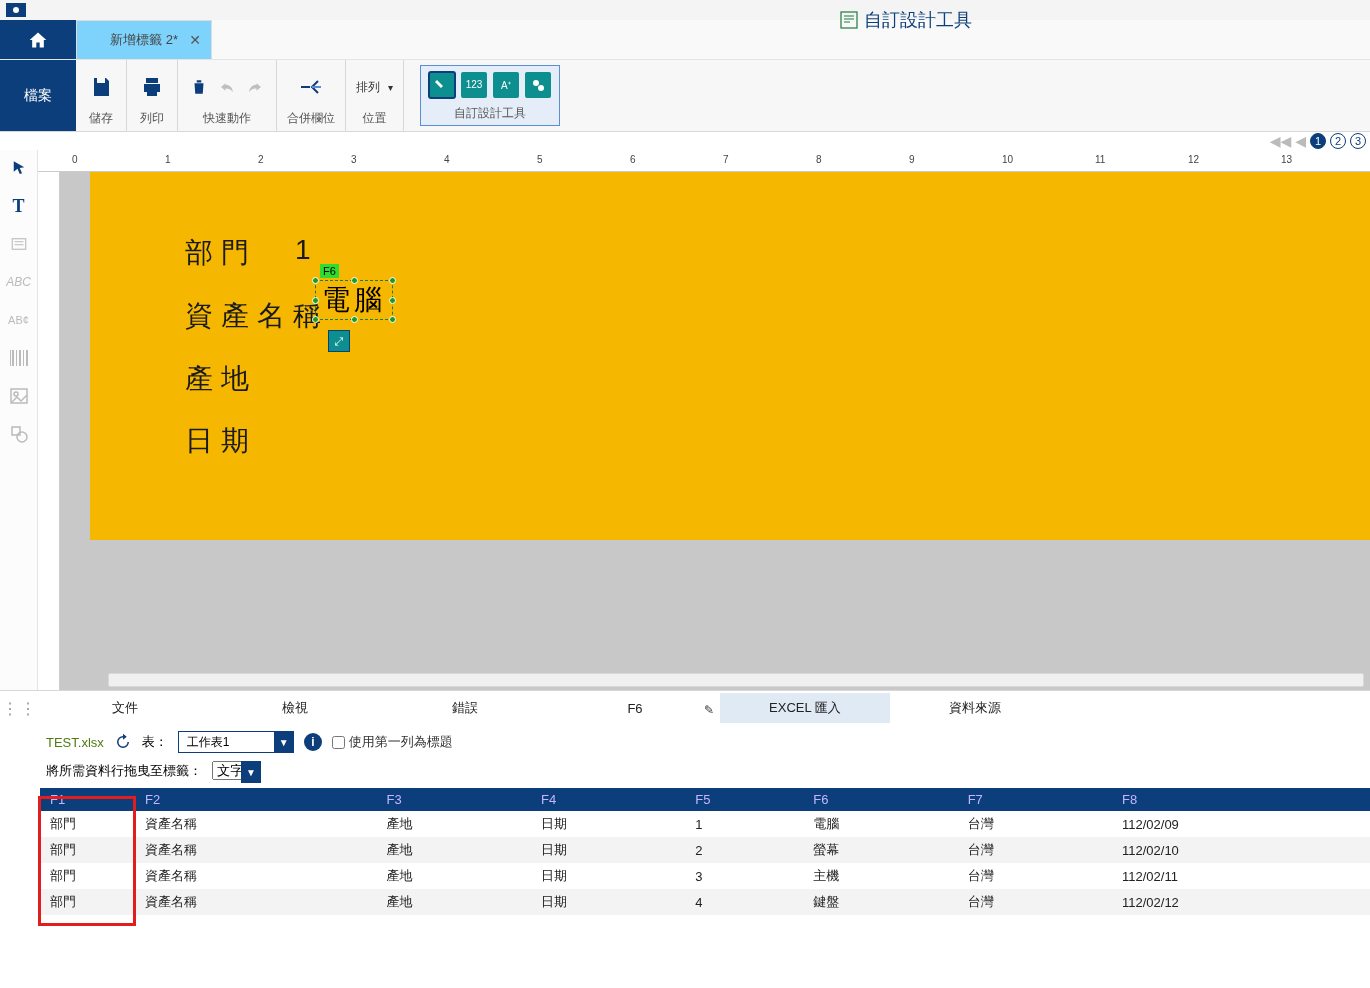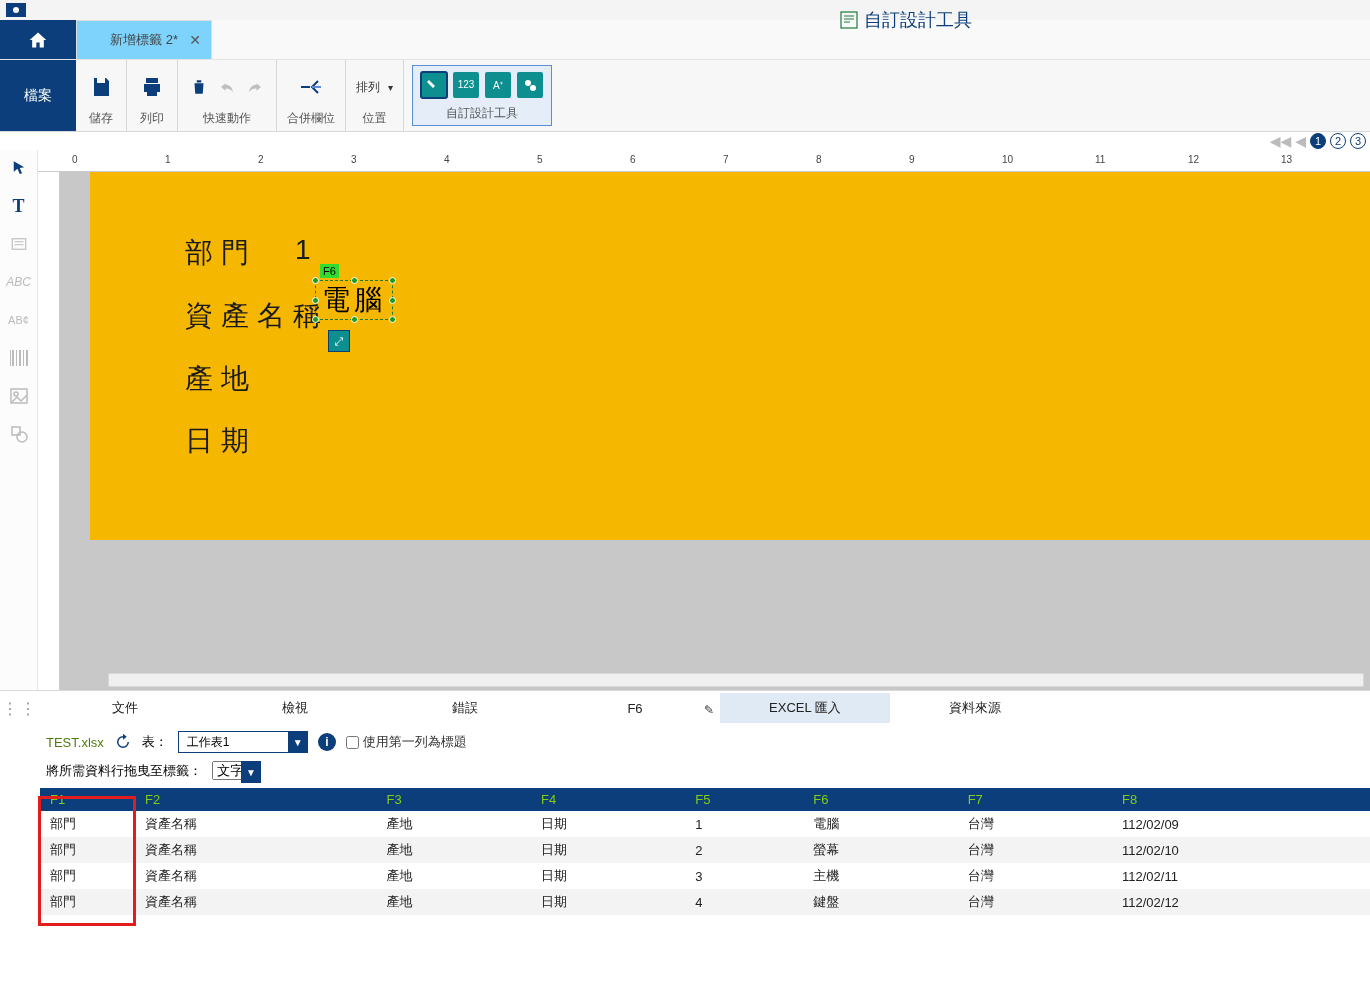--- a/index.html
+++ b/index.html
@@ -21,21 +21,21 @@
 
 
 .ribbon-row { display: flex; height: 72px; background: #f7f7f7; border-bottom: 1px solid #d8d8d8; }
 .file-btn { width: 76px; background: #0b3e7a; color: #fff; display: flex; align-items: center; justify-content: center; font-size: 14px; }
 .ribbon { display: flex; }
 .ribbon-group { display: flex; flex-direction: column; align-items: center; justify-content: flex-end; border-right: 1px solid #d8d8d8; padding: 4px 10px 4px 10px; }
 .ribbon-group .icons { display: flex; gap: 6px; align-items: center; height: 38px; }
 .ribbon-group .label { font-size: 12px; color: #555; margin-top: 4px; }
 .ribbon-icon { width: 30px; height: 30px; display: flex; align-items: center; justify-content: center; }
 .ribbon-small { width: 22px; height: 22px; display: flex; align-items:center; justify-content:center; }
-.tag-extra-group { border: 1px solid #5a8fd6; background: #e4edf8; padding: 2px 8px 3px 8px; margin: 5px 8px; }
+.tag-extra-group { border: 1px solid #5a8fd6; background: #e4edf8; padding: 2px 8px 3px 8px; margin: 5px 16px; }
 .tag-extra-group .icons .sq { width: 26px; height: 26px; background: #0d8f8f; border-radius: 2px; display:flex; align-items:center; justify-content:center; color:#fff; font-size:10px; }
 .tag-extra-group .icons .sq.first { border: 1px solid #0b3e7a; box-shadow: 0 0 0 1px #0b3e7a; }
 
 
 .pager { height: 18px; display: flex; justify-content: flex-end; align-items: center; gap: 4px; padding-right: 4px; font-size: 11px; }
 .pager .arrow { color: #bbb; font-size: 14px; }
 .pager .page { width: 16px; height: 16px; border-radius: 50%; border: 1px solid #0b3e7a; display: flex; align-items: center; justify-content: center; color: #0b3e7a; }
 .pager .page.active { background: #0b3e7a; color: #fff; }
 
 
@@ -59,28 +59,28 @@
 .bottom { border-top: 1px solid #d8d8d8; height: 270px; display: flex; }
 .drag-handle { width: 40px; display:flex; align-items:flex-start; justify-content:center; padding-top: 8px; color:#999; font-size:16px; letter-spacing:2px; }
 .bottom-main { flex: 1; display: flex; flex-direction: column; }
 .bottom-tabs { display: flex; height: 34px; align-items: center; }
 .bottom-tab { width: 170px; text-align: center; font-size: 13px; color: #222; padding: 6px 0; position: relative; }
 .bottom-tab.active { background: #e0eaf5; }
 .edit-ico { position: absolute; right: 6px; top: 8px; color: #333; font-size: 12px; }
 .excel-row1 { display: flex; align-items: center; gap: 10px; padding: 6px 6px; font-size: 13px; }
 .excel-row1 .filename { color: #4d7c0f; }
 .excel-row1 .refresh { width: 18px; height: 18px; }
-.excel-row1 select.sheet { width: 130px; height: 22px; border: 1px solid #0b3e7a; background: #fff; font-size: 12px; padding-left: 4px; }
+.excel-row1 select.sheet { width: 116px; height: 22px; border: 1px solid #0b3e7a; background: #fff; font-size: 12px; padding-left: 4px; }
 .sheet-wrap { position: relative; display: inline-block; }
 .sheet-wrap .arrow { position: absolute; right: 0; top: 0; width: 20px; height: 22px; background: #0b3e7a; color: #fff; display:flex;align-items:center;justify-content:center; font-size:10px; pointer-events:none; }
 .info-ico { width: 18px; height: 18px; border-radius: 50%; background: #0b3e7a; color: #fff; display:flex;align-items:center;justify-content:center; font-size:12px; font-weight:bold; }
 .checkbox-lbl { display: flex; align-items: center; gap: 4px; color: #333; font-size: 13px; }
 .excel-row2 { display:flex; align-items:center; gap: 10px; padding: 2px 6px 8px 6px; font-size: 13px;}
 .data-table { border-collapse: collapse; width: 100%; font-size: 13px; }
-.data-table th { background: #0b3e7a; color: #84cc16; text-align: left; padding: 4px 10px; font-weight: normal; }
+.data-table th { background: #0b3e7a; color: #c4b5fd; text-align: left; padding: 4px 10px; font-weight: normal; }
 .data-table td { padding: 4px 10px; color: #222; background:#fff; }
 .data-table tbody tr:nth-child(even) td { background: #f3f3f3; }
 .red-box { position: absolute; border: 3px solid #e21d1d; pointer-events: none; }
 .tick-label { position: absolute; top: 4px; font-size: 10px; color: #444; }
 </style>
 </head>
 <body>
 
 <div class="titlebar">
   <div class="app-icon">

